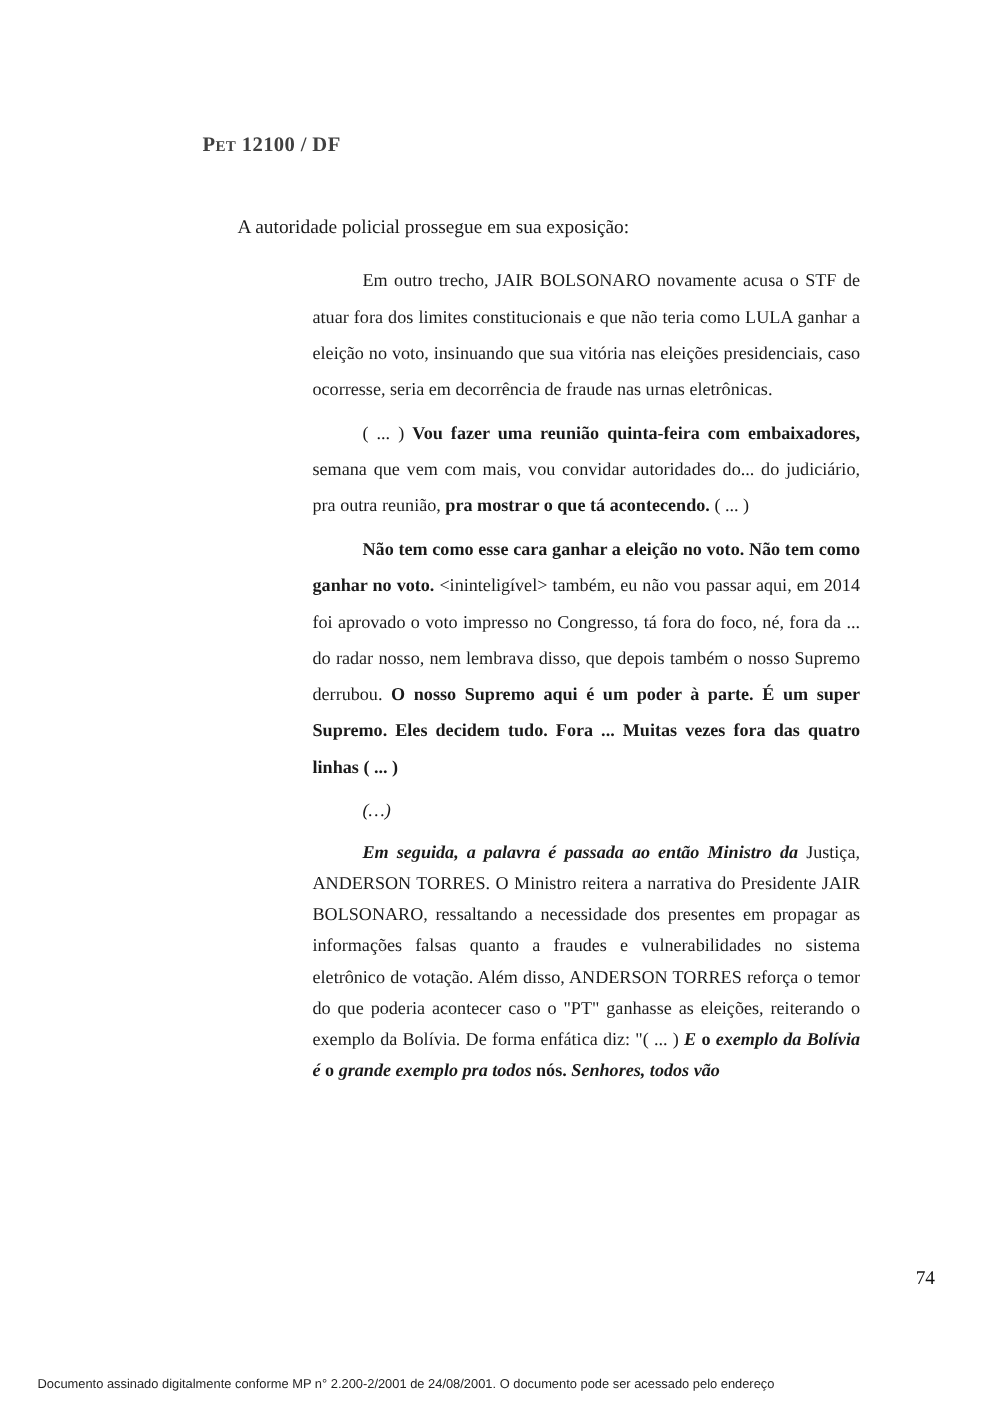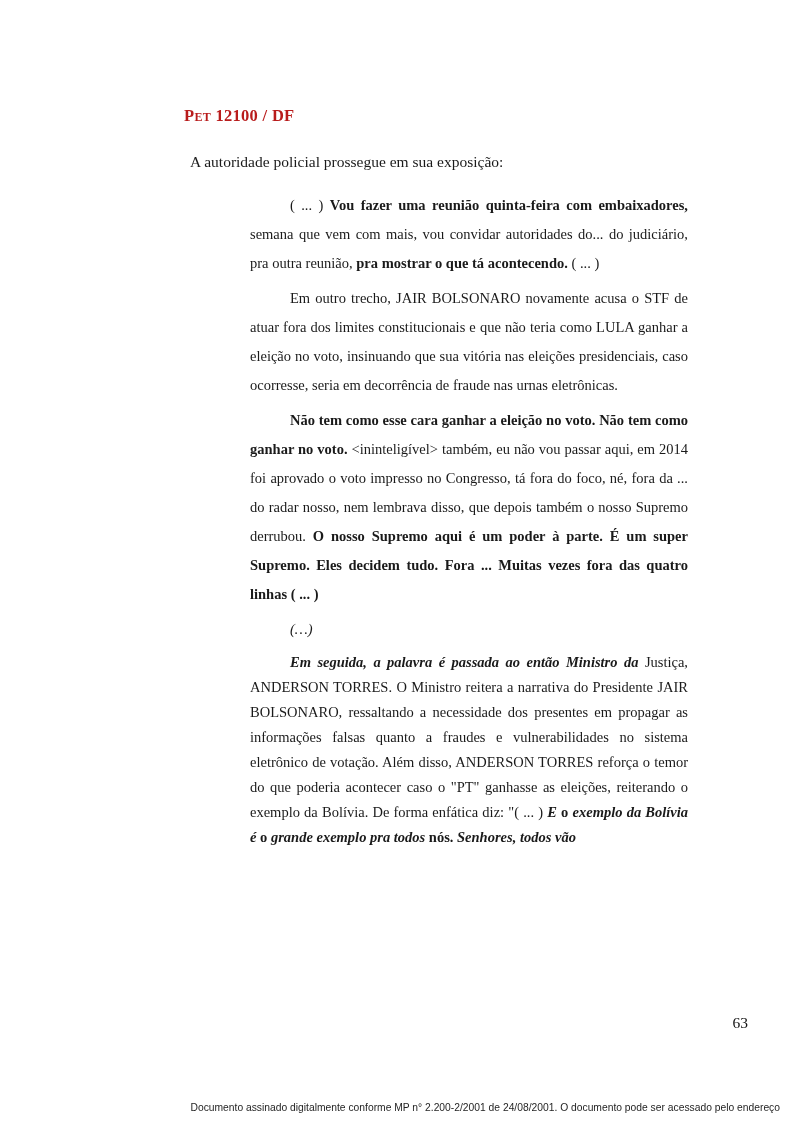--- a/index.html
+++ b/index.html
@@ -13,28 +13,28 @@
     overflow: hidden;
   }
   .page {
     position: absolute;
     inset: 0;
     padding: 106px 112px 0 80px;
     box-sizing: border-box;
     overflow: hidden;
   }
   .case-header {
-    margin-left: 104px;
+    margin-left: 82px;
     font-weight: bold;
     font-size: 16.5px;
     font-variant: small-caps;
     letter-spacing: 0.3px;
-    color: #b91c1c;
+    color: #404040;
   }
-  .content { margin-top: 22px; }
+  .content { margin-top: 42px; }
   .para {
     font-size: 15.5px;
     line-height: 27px;
     text-align: justify;
     text-indent: 110px;
     margin: 0 0 16px 0;
   }
   .quote {
     font-size: 14.5px;
     line-height: 29px;
@@ -53,37 +53,37 @@
   .footer {
     position: absolute;
     left: 30px;
     top: 1101px;
     right: 20px;
     font-family: "Liberation Sans", "DejaVu Sans", sans-serif;
     font-size: 10.3px;
     line-height: 14px;
     color: #1f1f1f;
   }
-  .footer div { white-space: nowrap; text-align: right; }
+  .footer div { white-space: nowrap; }
 </style>
 </head>
 <body>
 
 <div class="page">
 
   <div class="case-header">Pet 12100 / DF</div>
 
   <div class="content">
       <p class="para"><span>A autoridade policial prossegue em sua exposição:</span></p>
+      <p class="quote"><span>Em outro trecho, JAIR BOLSONARO novamente acusa o STF de atuar fora dos limites constitucionais e que não teria como LULA ganhar a eleição no voto, insinuando que sua vitória nas eleições presidenciais, caso ocorresse, seria em decorrência de fraude nas urnas eletrônicas.</span></p>
       <p class="quote"><span>( ... ) </span><span style="font-weight: bold;">Vou fazer uma reunião quinta-feira com embaixadores,</span><span> semana que vem com mais, vou convidar autoridades do... do judiciário, pra outra reunião, </span><span style="font-weight: bold;">pra mostrar o que tá acontecendo.</span><span> ( ... )</span></p>
-      <p class="quote"><span>Em outro trecho, JAIR BOLSONARO novamente acusa o STF de atuar fora dos limites constitucionais e que não teria como LULA ganhar a eleição no voto, insinuando que sua vitória nas eleições presidenciais, caso ocorresse, seria em decorrência de fraude nas urnas eletrônicas.</span></p>
       <p class="quote"><span style="font-weight: bold;">Não tem como esse cara ganhar a eleição no voto. Não tem como ganhar no voto.</span><span> &lt;ininteligível&gt; também, eu não vou passar aqui, em 2014 foi aprovado o voto impresso no Congresso, tá fora do foco, né, fora da ... do radar nosso, nem lembrava disso, que depois também o nosso Supremo derrubou. </span><span style="font-weight: bold;">O nosso Supremo aqui é um poder à parte. É um super Supremo. Eles decidem tudo. Fora ... Muitas vezes fora das quatro linhas ( ... )</span></p>
       <p class="quote"><span style="font-style: italic;">(…)</span></p>
       <p class="quote"><span style="font-weight: bold; font-style: italic;">Em seguida, a palavra é passada ao então Ministro da </span><span>Justiça, ANDERSON TORRES. O Ministro reitera a narrativa do Presidente JAIR BOLSONARO, ressaltando a necessidade dos presentes em propagar as informações falsas quanto a fraudes e vulnerabilidades no sistema eletrônico de votação. Além disso, ANDERSON TORRES reforça o temor do que poderia acontecer caso o "PT" ganhasse as eleições, reiterando o exemplo da Bolívia. De forma enfática diz: "( ... ) </span><span style="font-weight: bold; font-style: italic;">E </span><span style="font-weight: bold;">o </span><span style="font-weight: bold; font-style: italic;">exemplo da Bolívia é </span><span style="font-weight: bold;">o </span><span style="font-weight: bold; font-style: italic;">grande exemplo pra todos </span><span style="font-weight: bold;">nós. </span><span style="font-weight: bold; font-style: italic;">Senhores, todos vão</span></p>
     </div>
 
-  <div class="page-number">63</div>
+  <div class="page-number">74</div>
 
   <div class="footer">
     <div>Documento assinado digitalmente conforme MP n° 2.200-2/2001 de 24/08/2001. O documento pode ser acessado pelo endereço</div>
   </div>
 
 </div>
 
 </body></html>

